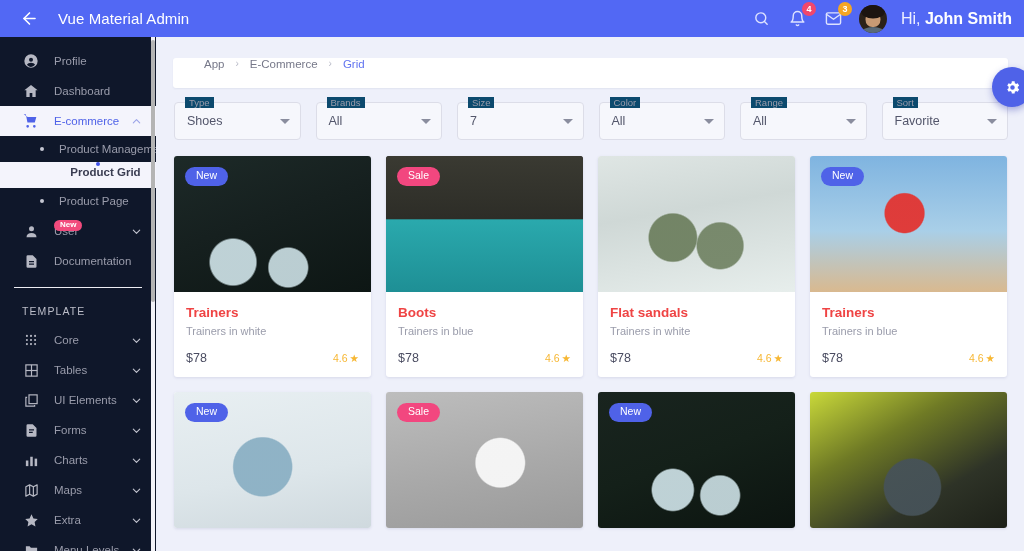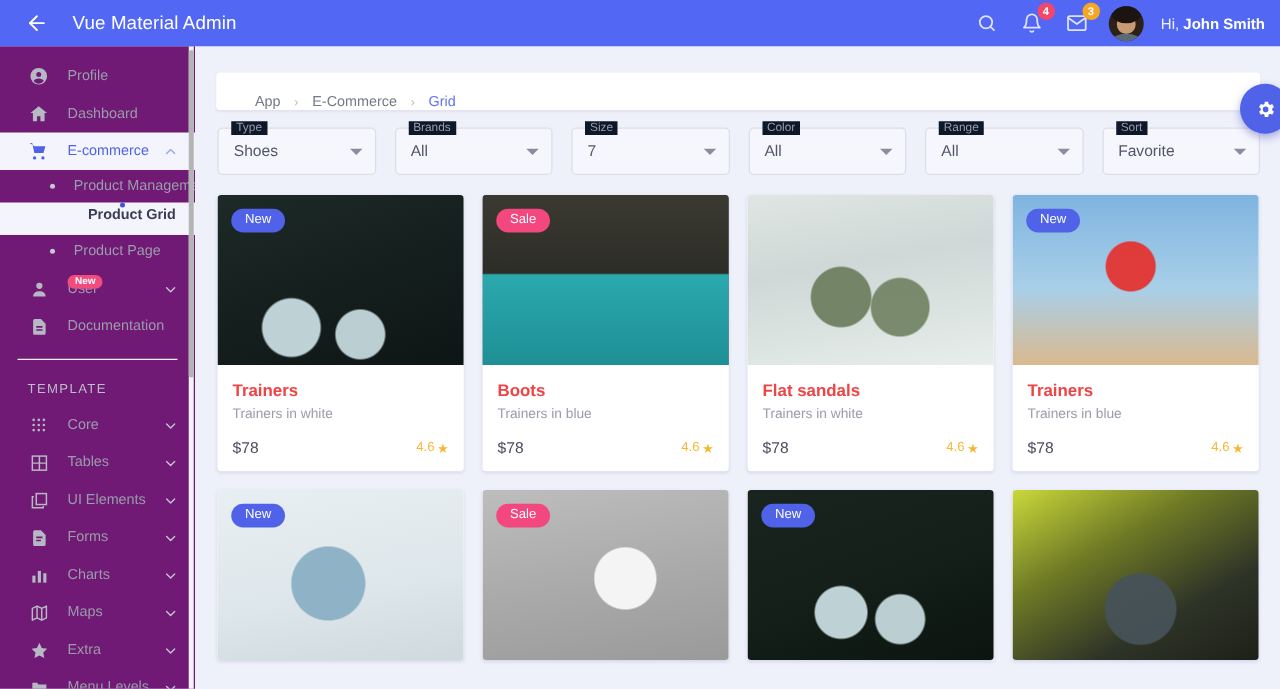--- a/index.html
+++ b/index.html
@@ -88,32 +88,32 @@
   .avatar .body {
     position: absolute;
     left: 50%; bottom: -6px;
     transform: translateX(-50%);
     width: 24px; height: 12px;
     border-radius: 50% 50% 0 0;
     background: #5a6a78;
   }
   .greeting {
     color: #eef0ff;
-    font-size: 12px;
+    font-size: 16px;
     white-space: nowrap;
     text-align: right;
   }
   .greeting b { color: #fff; font-weight: bold; }
 
   
   .sidebar {
     position: absolute;
     top: 37px; left: 0;
     width: 156px; height: 514px;
-    background: #701a75;
+    background: #0f172a;
     overflow: hidden;
     z-index: 30;
   }
   .nav-item {
     display: flex;
     align-items: center;
     height: 30px;
     padding-left: 22px;
     position: relative;
     cursor: pointer;
@@ -213,21 +213,21 @@
     background: #eef0fa;
     overflow: hidden;
   }
 
   .breadcrumb-card {
     margin: 21px 16px 0 17px;
     height: 30px;
     background: #fff;
     border-radius: 3px;
     display: flex;
-    align-items: flex-end;
+    align-items: flex-start;
     padding-left: 31px;
     box-shadow: 0 1px 2px rgba(60,64,120,.07);
   }
   .bc-item {
     font-size: 11.5px;
     color: #767889;
     cursor: pointer;
   }
   .bc-item.link { color: #6174f0; }
   .bc-sep {
@@ -250,21 +250,21 @@
     border-radius: 4px;
     background: #f6f7fc;
     display: flex;
     align-items: center;
     padding: 0 10px 0 12px;
     cursor: pointer;
   }
   .select-field .fl-label {
     position: absolute;
     top: -6px; left: 10px;
-    background: #0f172a;
+    background: #0c4a6e;
     padding: 0 4px;
     font-size: 9.5px;
     color: #9a9cab;
   }
   .select-field .fl-value {
     font-size: 12.5px;
     color: #53566b;
   }
   .select-field .caret {
     margin-left: auto;

